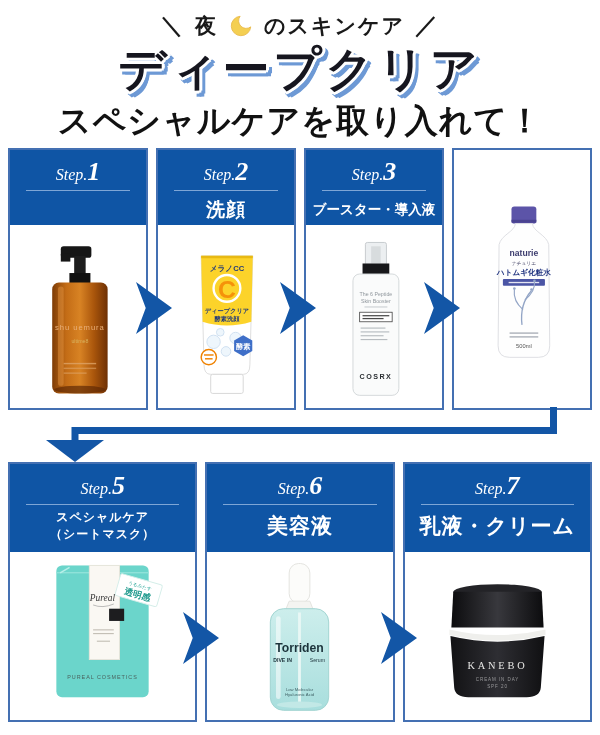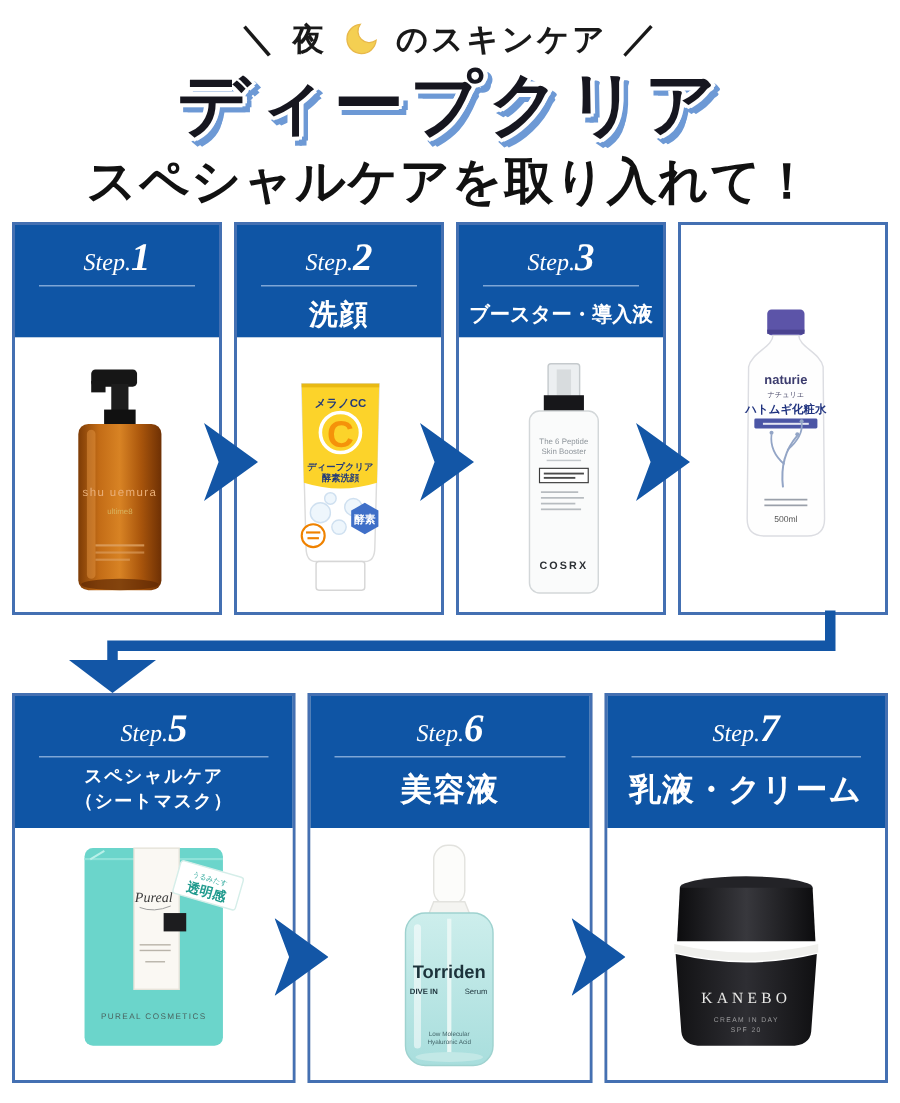--- a/index.html
+++ b/index.html
@@ -18,21 +18,21 @@
       -2px -2px 0 #fff, 2px -2px 0 #fff, -2px 2px 0 #fff, 2px 2px 0 #fff,
       -3px 0 0 #fff, 3px 0 0 #fff, 0 -3px 0 #fff, 0 3px 0 #fff,
       5px 6px 0 #6d99d5, 2px 6px 0 #6d99d5, 6px 3px 0 #6d99d5; }
   .sub-title { text-align:center; font-size:33px; font-weight:bold; color:#111;
     letter-spacing:1px; margin-top:4px; }
 
   
   .row { position:absolute; left:8px; right:8px; display:flex; gap:8px; }
   #row1 { top:148px; height:262px; }
   #row2 { top:462px; height:260px; }
-  .card { flex:1; border:2px solid #4470b2; background:#e5e5e5; display:flex;
+  .card { flex:1; border:2px solid #4470b2; background:#eab308; display:flex;
     flex-direction:column; }
   .card-head { background:#0f55a5; color:#fff; text-align:center; flex:0 0 auto; }
   #row1 .card-head { height:75px; }
   #row2 .card-head { height:88px; }
   .step-line { font-family:"Liberation Serif", serif; font-style:italic;
     font-size:16px; padding-top:7px; }
   .step-num { font-size:26px; font-weight:bold; }
   .head-rule { height:1px; background:#7ea6d6; margin:3px 16px 0; }
   .step-name { font-weight:bold; margin-top:6px; font-size:19px; letter-spacing:1px; }
   .step-name.tight { font-size:13.5px; margin-top:10px; letter-spacing:0; }

